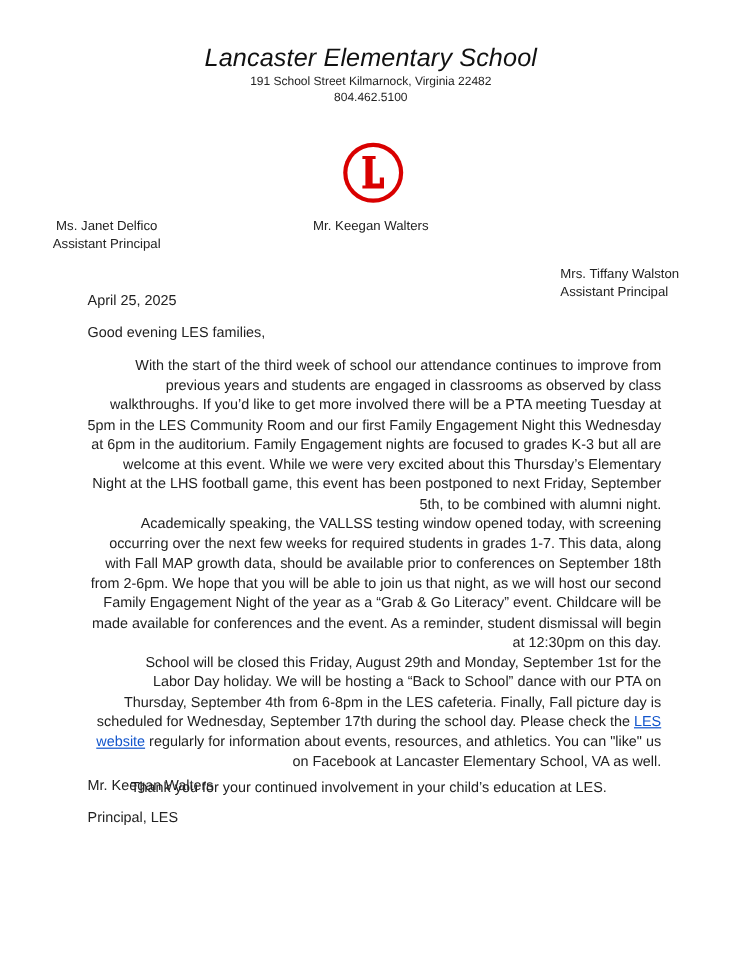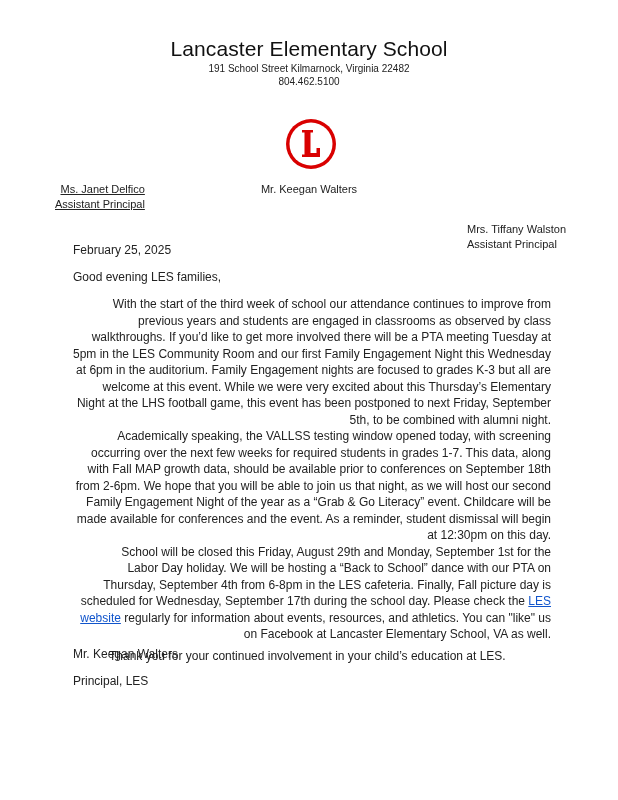--- a/index.html
+++ b/index.html
@@ -1,27 +1,27 @@
 <!DOCTYPE html>
 <html><head>
   <meta charset="utf-8">
   <style>
     html, body { margin: 0; padding: 0; background: #ffffff; }
     body { width: 618px; height: 800px; position: relative; overflow: hidden;
       font-family: "Liberation Sans", sans-serif; color: #1a1a1a; }
     .page { position: absolute; left: 0; top: 0; width: 618px; height: 800px; }
 
     .letterhead { position: absolute; left: 0; top: 36px; width: 618px; text-align: center; }
-    .school-name { font-size: 21px; line-height: 26px; color: #111; letter-spacing: 0.1px; }
+    .school-name { font-size: 21px; line-height: 26px; color: #111; letter-spacing: 0.1px; font-style: italic; }
     .addr-line { font-size: 10px; line-height: 13px; color: #222; }
 
     .logo { position: absolute; left: 284px; top: 117px; width: 54px; height: 54px; }
 
     .staff { position: absolute; top: 182px; font-size: 11px; line-height: 15px; color: #222; }
-    .staff.left { left: 55px; text-align: right; text-decoration: underline; }
+    .staff.left { left: 44px; text-align: center; }
     .staff.center { left: 209px; width: 200px; text-align: center; }
     .staff.right { right: 52px; text-align: left; margin-top: 40px; }
 
     .body-text { position: absolute; left: 73px; width: 478px;
       font-family: "Liberation Sans", sans-serif; font-size: 12px; line-height: 16.5px; color: #222; }
     .date { top: 242px; }
     .greeting { top: 269px; }
     .para-block { top: 296px; }
     .para-block p { margin: 0; text-indent: 36px; text-align: right; }
     .thanks { top: 648px; text-indent: 36px; }
@@ -51,21 +51,21 @@
     <div>Assistant Principal</div>
   </div>
   <div class="staff center">
     <div>Mr. Keegan Walters</div>
   </div>
   <div class="staff right">
     <div>Mrs. Tiffany Walston</div>
     <div>Assistant Principal</div>
   </div>
 
-  <div class="body-text date">February 25, 2025</div>
+  <div class="body-text date">April 25, 2025</div>
   <div class="body-text greeting">Good evening LES families,</div>
 
   <div class="body-text para-block">
     <p>With the start of the third week of school our attendance continues to improve from previous years and students are engaged in classrooms as observed by class walkthroughs. If you’d like to get more involved there will be a PTA meeting Tuesday at 5pm in the LES Community Room and our first Family Engagement Night this Wednesday at 6pm in the auditorium. Family Engagement nights are focused to grades K-3 but all are welcome at this event. While we were very excited about this Thursday’s Elementary Night at the LHS football game, this event has been postponed to next Friday, September 5th, to be combined with alumni night.</p>
     <p>Academically speaking, the VALLSS testing window opened today, with screening occurring over the next few weeks for required students in grades 1-7. This data, along with Fall MAP growth data, should be available prior to conferences on September 18th from 2-6pm. We hope that you will be able to join us that night, as we will host our second Family Engagement Night of the year as a “Grab &amp; Go Literacy” event. Childcare will be made available for conferences and the event. As a reminder, student dismissal will begin at 12:30pm on this day.</p>
     <p><span>School will be closed this Friday, August 29th and Monday, September 1st for the Labor Day holiday. We will be hosting a “Back to School” dance with our PTA on Thursday, September 4th from 6-8pm in the LES cafeteria. Finally, Fall picture day is scheduled for Wednesday, September 17th during the school day. Please check the </span><a class="link" href="#">LES website</a><span> regularly for information about events, resources, and athletics. You can "like" us on Facebook at Lancaster Elementary School, VA as well.</span></p>
   </div>
 
   <div class="body-text thanks">Thank you for your continued involvement in your child’s education at LES.</div>
   <div class="body-text sig-name">Mr. Keegan Walters</div>

